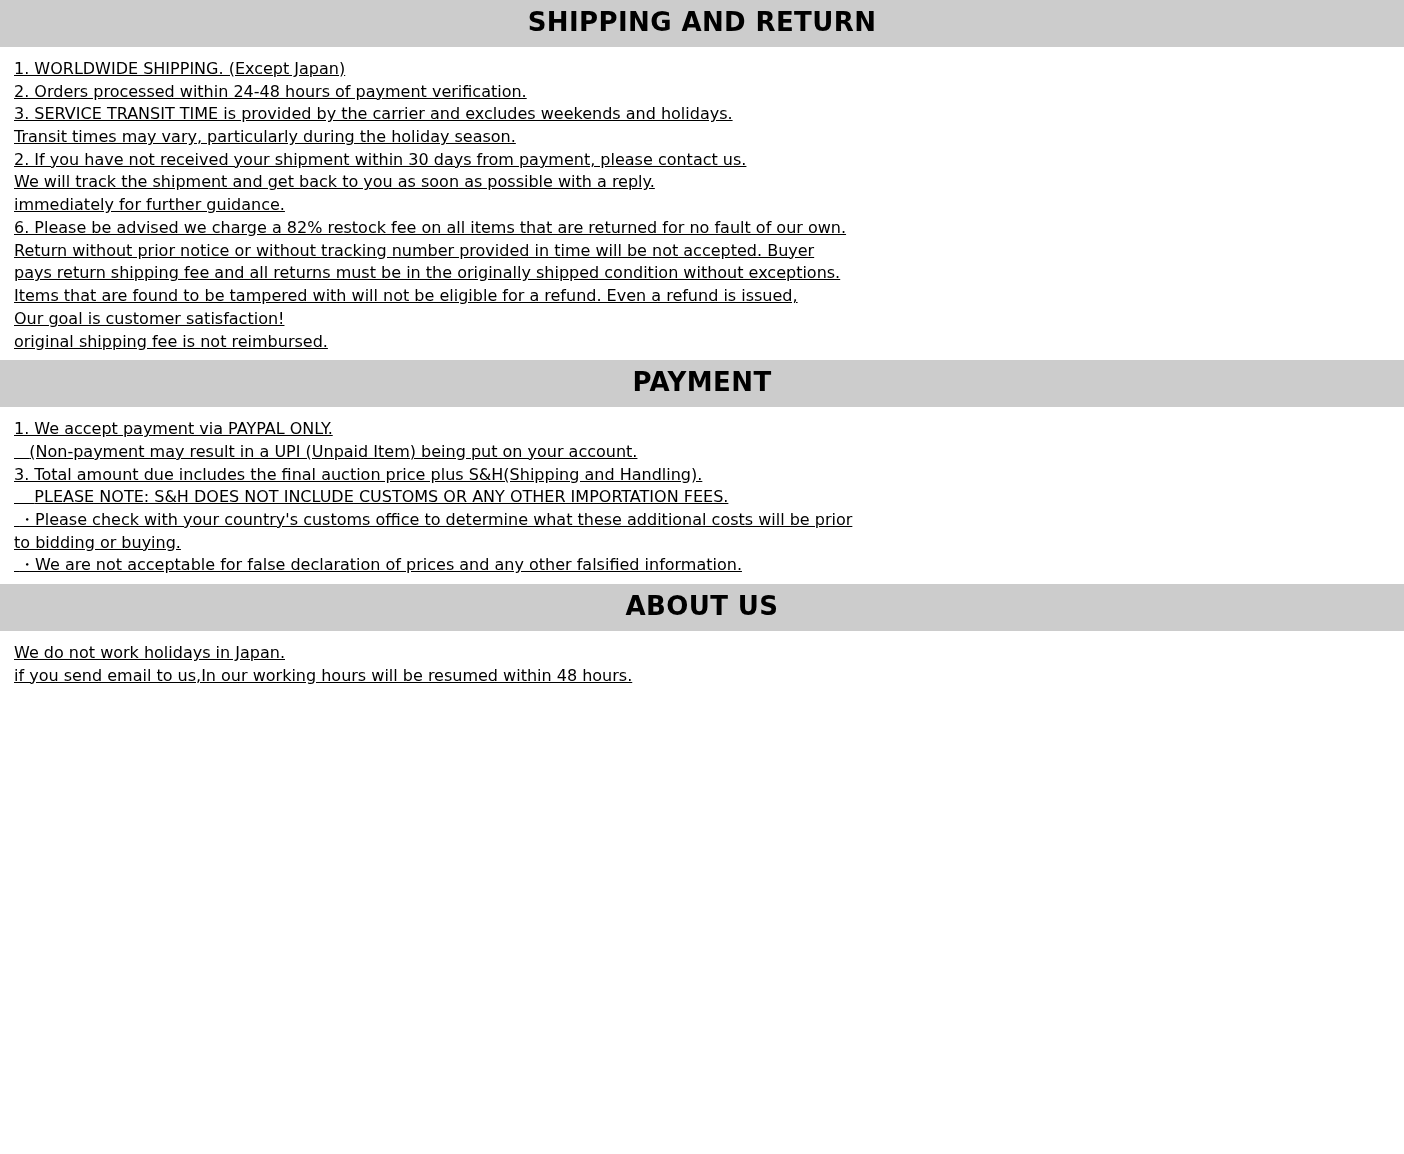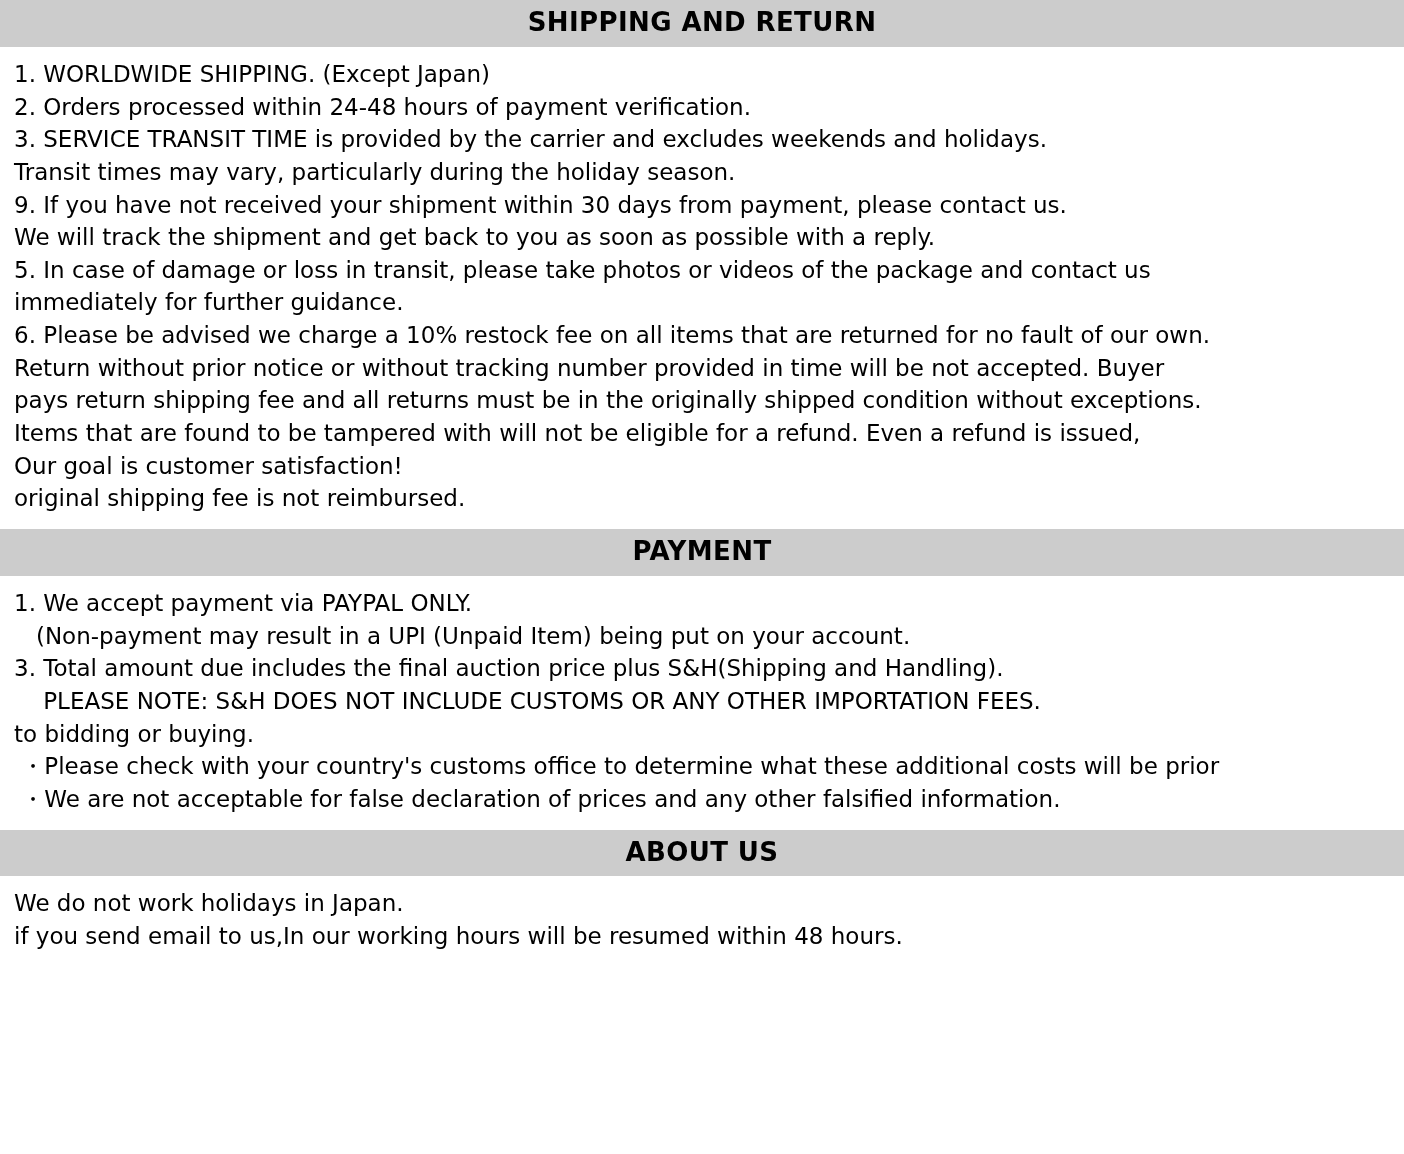--- a/index.html
+++ b/index.html
@@ -21,65 +21,65 @@
   .section-header {
     background: #cccccc;
     text-align: center;
     font-weight: bold;
     font-size: 26px;
     letter-spacing: 0.4px;
     padding: 8px 0 9px 0;
     line-height: 1.15;
   }
   .section-body {
-    padding: 11px 14px 14px 14px;
-    font-size: 23px;
+    padding: 11px 14px 7px 14px;
+    font-size: 16px;
     line-height: 1.42;
+    text-decoration: underline;
   }
   .line {
     white-space: pre-wrap;
   }
   .spacer-bottom {
     height: 10px;
   }
 </style>
 </head>
 <body>
 
 <div class="page">
 
   <div class="section">
     <div class="section-header">SHIPPING AND RETURN</div>
     <div class="section-body">
       <div class="line">1. WORLDWIDE SHIPPING. (Except Japan)</div>
       <div class="line">2. Orders processed within 24-48 hours of payment verification.</div>
       <div class="line">3. SERVICE TRANSIT TIME is provided by the carrier and excludes weekends and holidays.</div>
       <div class="line">Transit times may vary, particularly during the holiday season.</div>
-      <div class="line">9. If you have not received your shipment within 30 days from payment, please contact us.</div>
+      <div class="line">2. If you have not received your shipment within 30 days from payment, please contact us.</div>
       <div class="line">We will track the shipment and get back to you as soon as possible with a reply.</div>
-      <div class="line">5. In case of damage or loss in transit, please take photos or videos of the package and contact us</div>
       <div class="line">immediately for further guidance.</div>
-      <div class="line">6. Please be advised we charge a 10% restock fee on all items that are returned for no fault of our own.</div>
+      <div class="line">6. Please be advised we charge a 82% restock fee on all items that are returned for no fault of our own.</div>
       <div class="line">Return without prior notice or without tracking number provided in time will be not accepted. Buyer</div>
       <div class="line">pays return shipping fee and all returns must be in the originally shipped condition without exceptions.</div>
       <div class="line">Items that are found to be tampered with will not be eligible for a refund. Even a refund is issued,</div>
       <div class="line">Our goal is customer satisfaction!</div>
       <div class="line">original shipping fee is not reimbursed.</div>
     </div>
   </div>
 
   <div class="section">
     <div class="section-header">PAYMENT</div>
     <div class="section-body">
       <div class="line">1. We accept payment via PAYPAL ONLY.</div>
       <div class="line">   (Non-payment may result in a UPI (Unpaid Item) being put on your account.</div>
       <div class="line">3. Total amount due includes the final auction price plus S&amp;H(Shipping and Handling).</div>
       <div class="line">    PLEASE NOTE: S&amp;H DOES NOT INCLUDE CUSTOMS OR ANY OTHER IMPORTATION FEES.</div>
+      <div class="line"> ・Please check with your country's customs office to determine what these additional costs will be prior</div>
       <div class="line">to bidding or buying.</div>
-      <div class="line"> ・Please check with your country's customs office to determine what these additional costs will be prior</div>
       <div class="line"> ・We are not acceptable for false declaration of prices and any other falsified information.</div>
     </div>
   </div>
 
   <div class="section">
     <div class="section-header">ABOUT US</div>
     <div class="section-body">
       <div class="line">We do not work holidays in Japan.</div>
       <div class="line">if you send email to us,In our working hours will be resumed within 48 hours.</div>
     </div>

